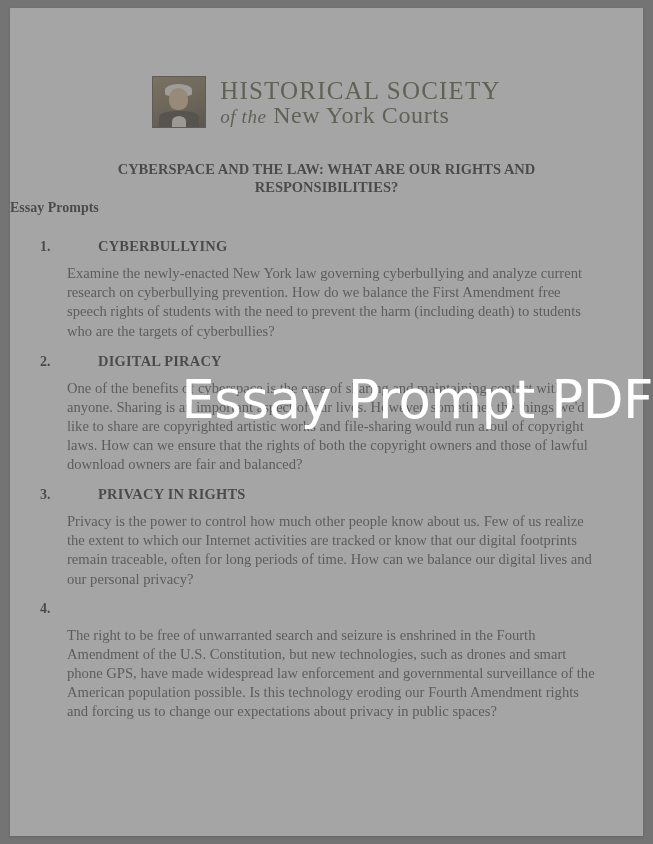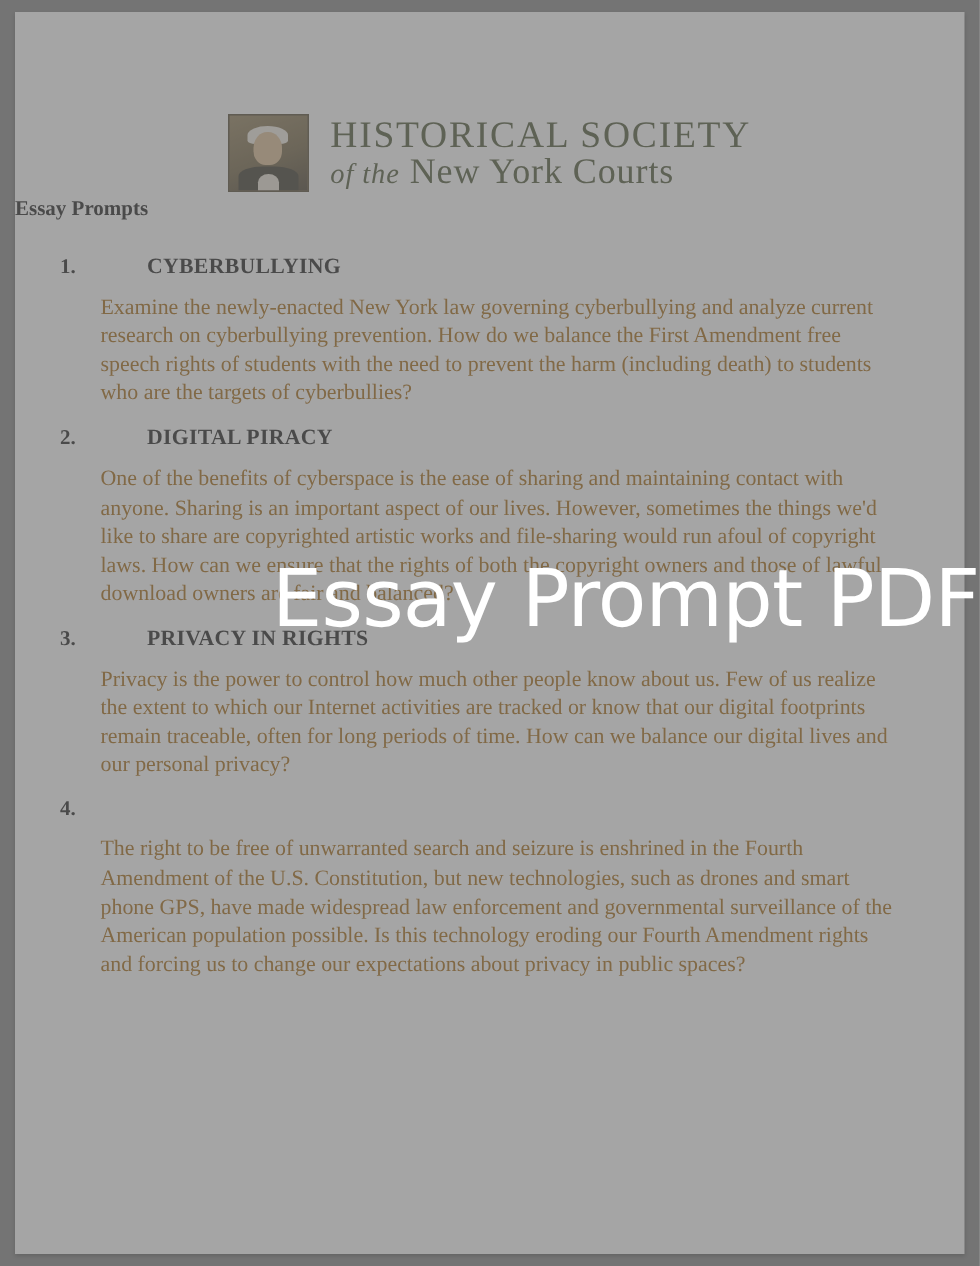--- a/index.html
+++ b/index.html
@@ -153,21 +153,21 @@
     font-weight: bold;
     font-size: 14.5px;
     letter-spacing: 0.2px;
     color: #111;
     margin-left: 32px;
   }
   .prompt-body {
     margin: 9px 42px 0 57px;
     font-size: 14.6px;
     line-height: 1.31;
-    color: #a16207;
+    color: #404040;
     text-align: left;
   }
 
   
   .watermark {
     position: absolute;
     left: 0;
     top: 369px;
     width: 653px;
     text-align: right;
@@ -195,20 +195,21 @@
       </div>
       <div class="wordmark">
         <div class="l1">Historical Society</div>
         <div class="l2">
           <span class="ital">of the</span>
           <span>New York Courts</span>
         </div>
       </div>
     </div>
 
+    <div class="doc-title">CYBERSPACE AND THE LAW: WHAT ARE OUR RIGHTS AND RESPONSIBILITIES?</div>
     <div class="doc-subtitle">Essay Prompts</div>
 
     <div class="prompts">
 
       <div class="prompt">
         <div class="prompt-head">
           <span class="prompt-num">1.</span>
           <span class="prompt-title">CYBERBULLYING</span>
         </div>
         <div class="prompt-body">Examine the newly-enacted New York law governing cyberbullying and analyze current research on cyberbullying prevention. How do we balance the First Amendment free speech rights of students with the need to prevent the harm (including death) to students who are the targets of cyberbullies?</div>

